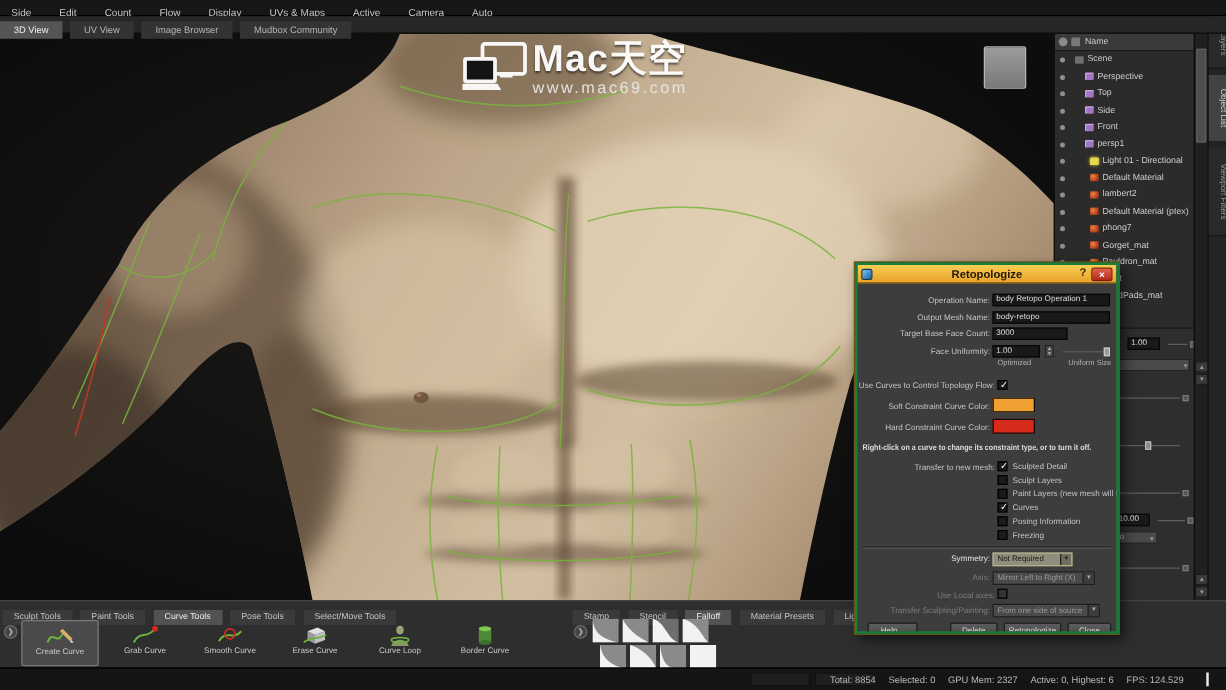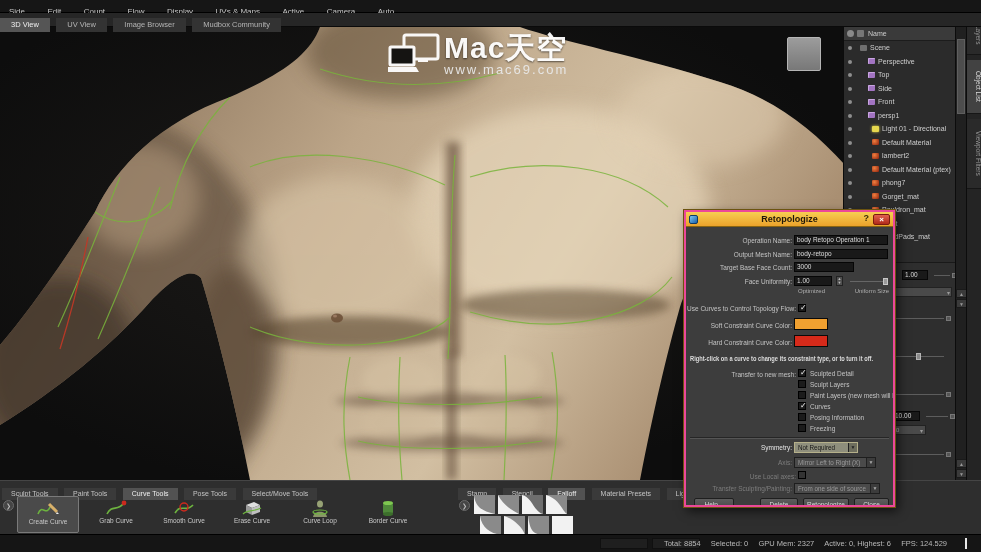--- a/index.html
+++ b/index.html
@@ -14,21 +14,21 @@
   
   #viewtabs { position:absolute; left:0; top:13px; width:981px; height:14px;
     background:#262626; border-bottom:1px solid #0a0a0a; z-index:20; }
   #viewtabs .vt { display:inline-block; padding:0 11px; margin-right:2px; font-size:7.5px;
     line-height:14px; color:#b5b5b5; background:#333; }
   #viewtabs .vt.active { background:#555; color:#eee; }
 
   
   #viewport { position:absolute; left:0; top:27px; width:845px; height:453px;
     background:radial-gradient(ellipse at 45% 45%, #1d1b19 0%, #0d0d0d 75%); overflow:hidden; }
-  #watermark { position:absolute; left:388px; top:6px; z-index:6; display:flex; align-items:flex-start; opacity:.95; }
+  #watermark { position:absolute; left:370px; top:6px; z-index:6; display:flex; align-items:flex-start; opacity:.95; }
   #wm-text { margin-left:4px; }
   #wm-title { font-size:30px; font-weight:bold; color:#fff; letter-spacing:1px; line-height:30px;
     text-shadow:0 1px 2px rgba(0,0,0,.6); }
   #wm-url { font-size:13px; color:#e8e8e8; letter-spacing:2px; line-height:14px; }
   #vp-button { position:absolute; left:787px; top:10px; width:34px; height:34px;
     background:linear-gradient(#9c9c9c,#787878); border:1px solid #b5b5b5; border-radius:2px; z-index:6; }
 
   
   #rpanel { position:absolute; left:843px; top:27px; width:112px; height:453px;
     background:#2b2b2b; border-left:1px solid #0c0c0c; z-index:10; font-size:7px; color:#ccc; }
@@ -91,21 +91,21 @@
   
   #statusbar { position:absolute; left:0; top:534px; width:981px; height:18px; background:#151515;
     border-top:1px solid #000; z-index:10; }
   #status-text { position:absolute; right:34px; top:4px; font-size:7.5px; color:#b9b9b9; white-space:nowrap; }
   #status-text span { margin-left:8px; }
   .sseg { position:absolute; top:3px; height:11px; background:#1f1f1f; border:1px solid #101010; }
   #caret { position:absolute; right:14px; top:3px; width:2px; height:11px; background:#e8e8e8; }
 
   
   #dialog { position:absolute; left:684px; top:210px; width:211px; height:297px;
-    background:#3d3d3d; border:2px solid #ec4899; z-index:50;
+    background:#3d3d3d; border:2px solid #15803d; z-index:50;
     box-shadow:0 0 0 1px #6b5410, 3px 4px 10px rgba(0,0,0,.65); overflow:hidden; }
   #dlg-title { position:relative; height:15px; background:linear-gradient(#f7ce52,#eba22b);
     border-bottom:1px solid #8a6410; }
   #dlg-title .ttext { text-align:center; font-size:9px; font-weight:bold; color:#20180a; line-height:15px; }
   #dlg-ico { position:absolute; left:3px; top:3px; width:9px; height:9px; border-radius:2px;
     background:linear-gradient(135deg,#7ec8f0,#1a5fa8); border:1px solid #0d3a66; }
   #dlg-help { position:absolute; right:24px; top:1px; font-size:9px; font-weight:bold; color:#3a2c08; }
   #dlg-close { position:absolute; right:3px; top:2px; width:17px; height:11px;
     background:linear-gradient(#e2604e,#b02a1a); border:1px solid #7c1b0e; border-radius:2px;
     color:#fff; font-size:8px; line-height:10px; text-align:center; font-weight:bold; }

